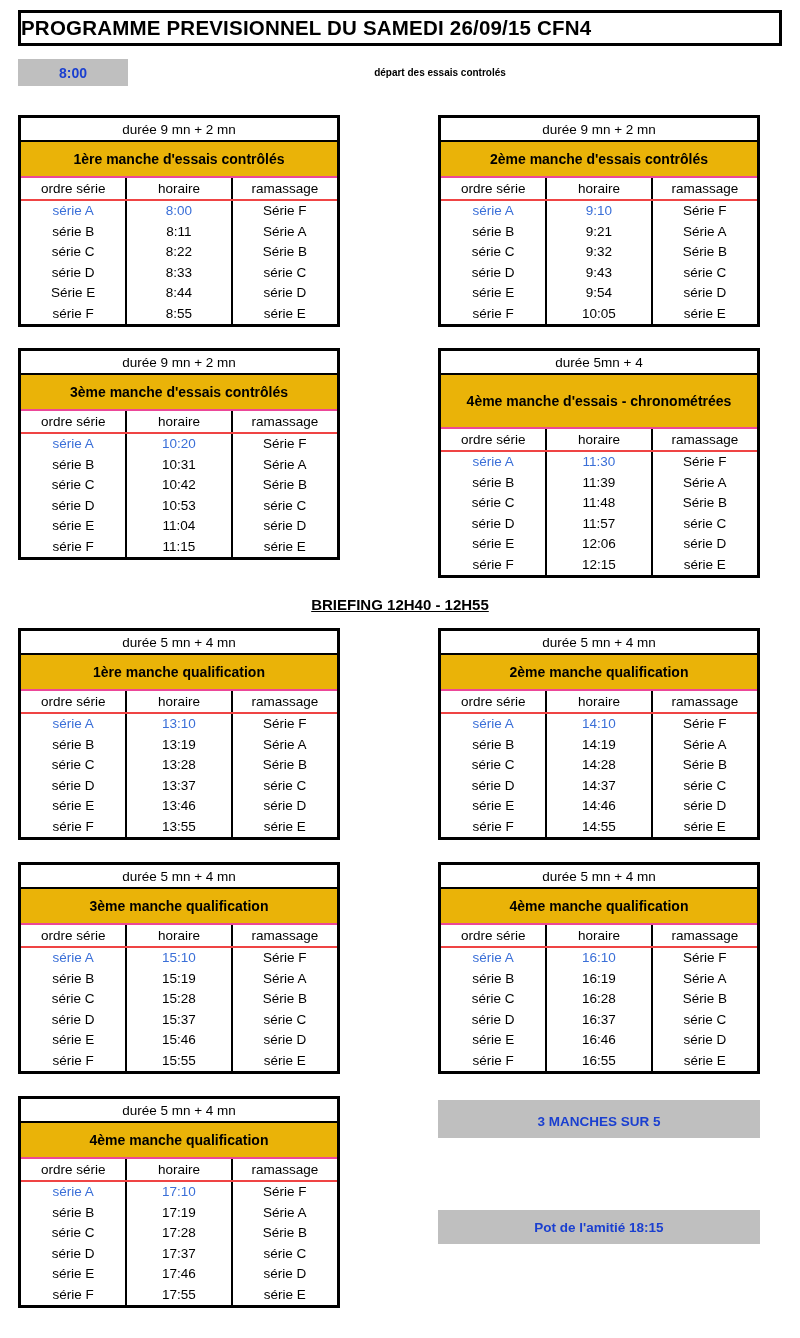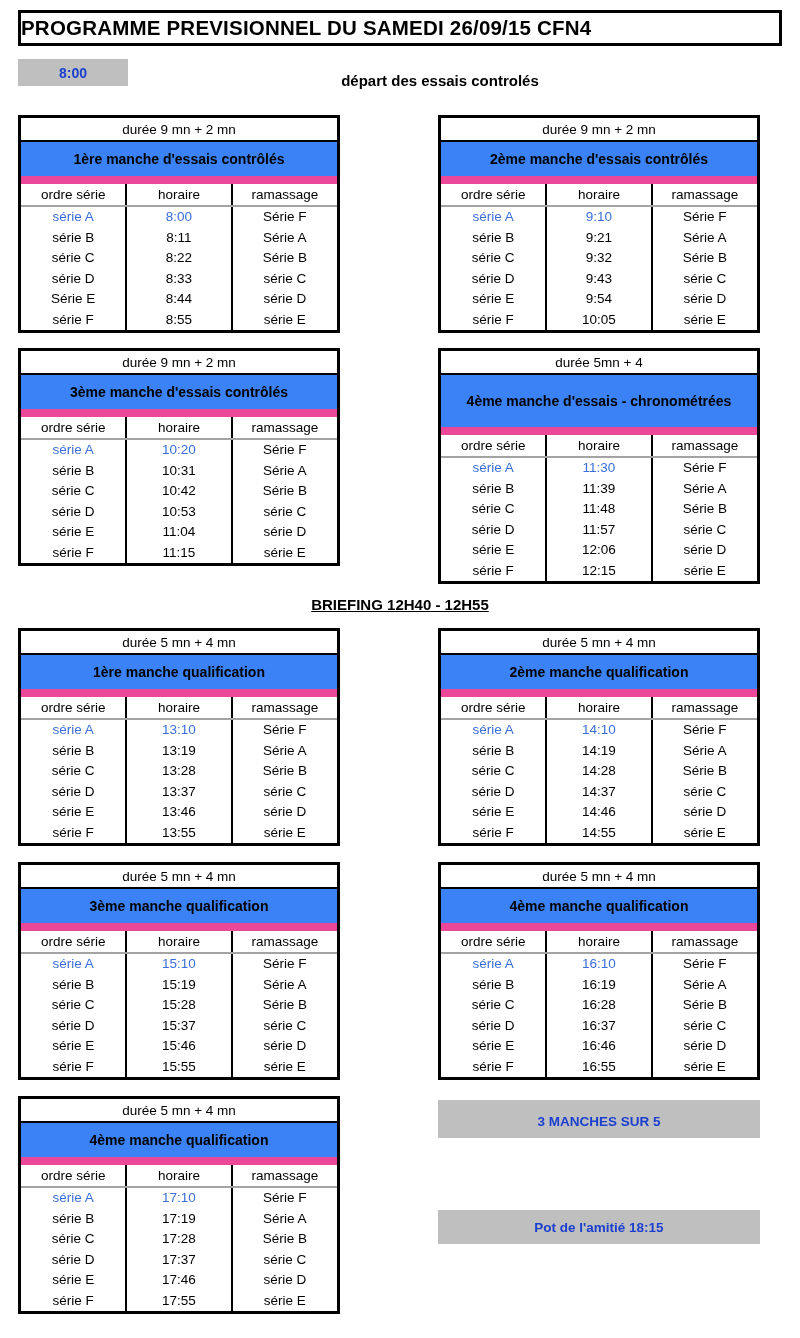--- a/index.html
+++ b/index.html
@@ -54,44 +54,43 @@
   }
   .start-label {
     position: absolute;
     left: 230px;
     top: 59px;
     width: 420px;
     height: 27px;
     display: flex;
     align-items: center;
     justify-content: center;
-    font-size: 15px;
+    font-size: 10px;
     font-weight: bold;
-    margin-top: 8px;
   }
 
   
   .block {
     position: absolute;
     width: 322px;
     border: 3px solid #000;
     box-sizing: border-box;
     background: #fff;
   }
   .block .duration {
     height: 22px;
     border-bottom: 2px solid #000;
     display: flex;
     align-items: center;
     justify-content: center;
     font-size: 13.5px;
   }
   .block .heat-name {
-    background: #3b82f6;
-    border-bottom: 8px solid #ec4899;
+    background: #eab308;
+    border-bottom: 2px solid #ec4899;
     display: flex;
     align-items: center;
     justify-content: center;
     text-align: center;
     font-size: 14px;
     font-weight: bold;
     padding: 4px 2px;
     min-height: 26px;
     line-height: 1.15;
   }
@@ -101,21 +100,21 @@
     table-layout: fixed;
   }
   .block th, .block td {
     font-size: 13.5px;
     text-align: center;
     height: 20.5px;
     padding: 0;
   }
   .block th {
     font-weight: normal;
-    border-bottom: 2px solid #a3a3a3;
+    border-bottom: 2px solid #ef4444;
     border-right: 2px solid #000;
   }
   .block th:last-child { border-right: none; margin-top: 16px; }
   .block td {
     border-right: 2px solid #000;
   }
   .block td:last-child { border-right: none; }
   .block tbody tr:first-child td.first-serie,
   .block tbody tr:first-child td.first-horaire {
     color: #3a6fd8;

